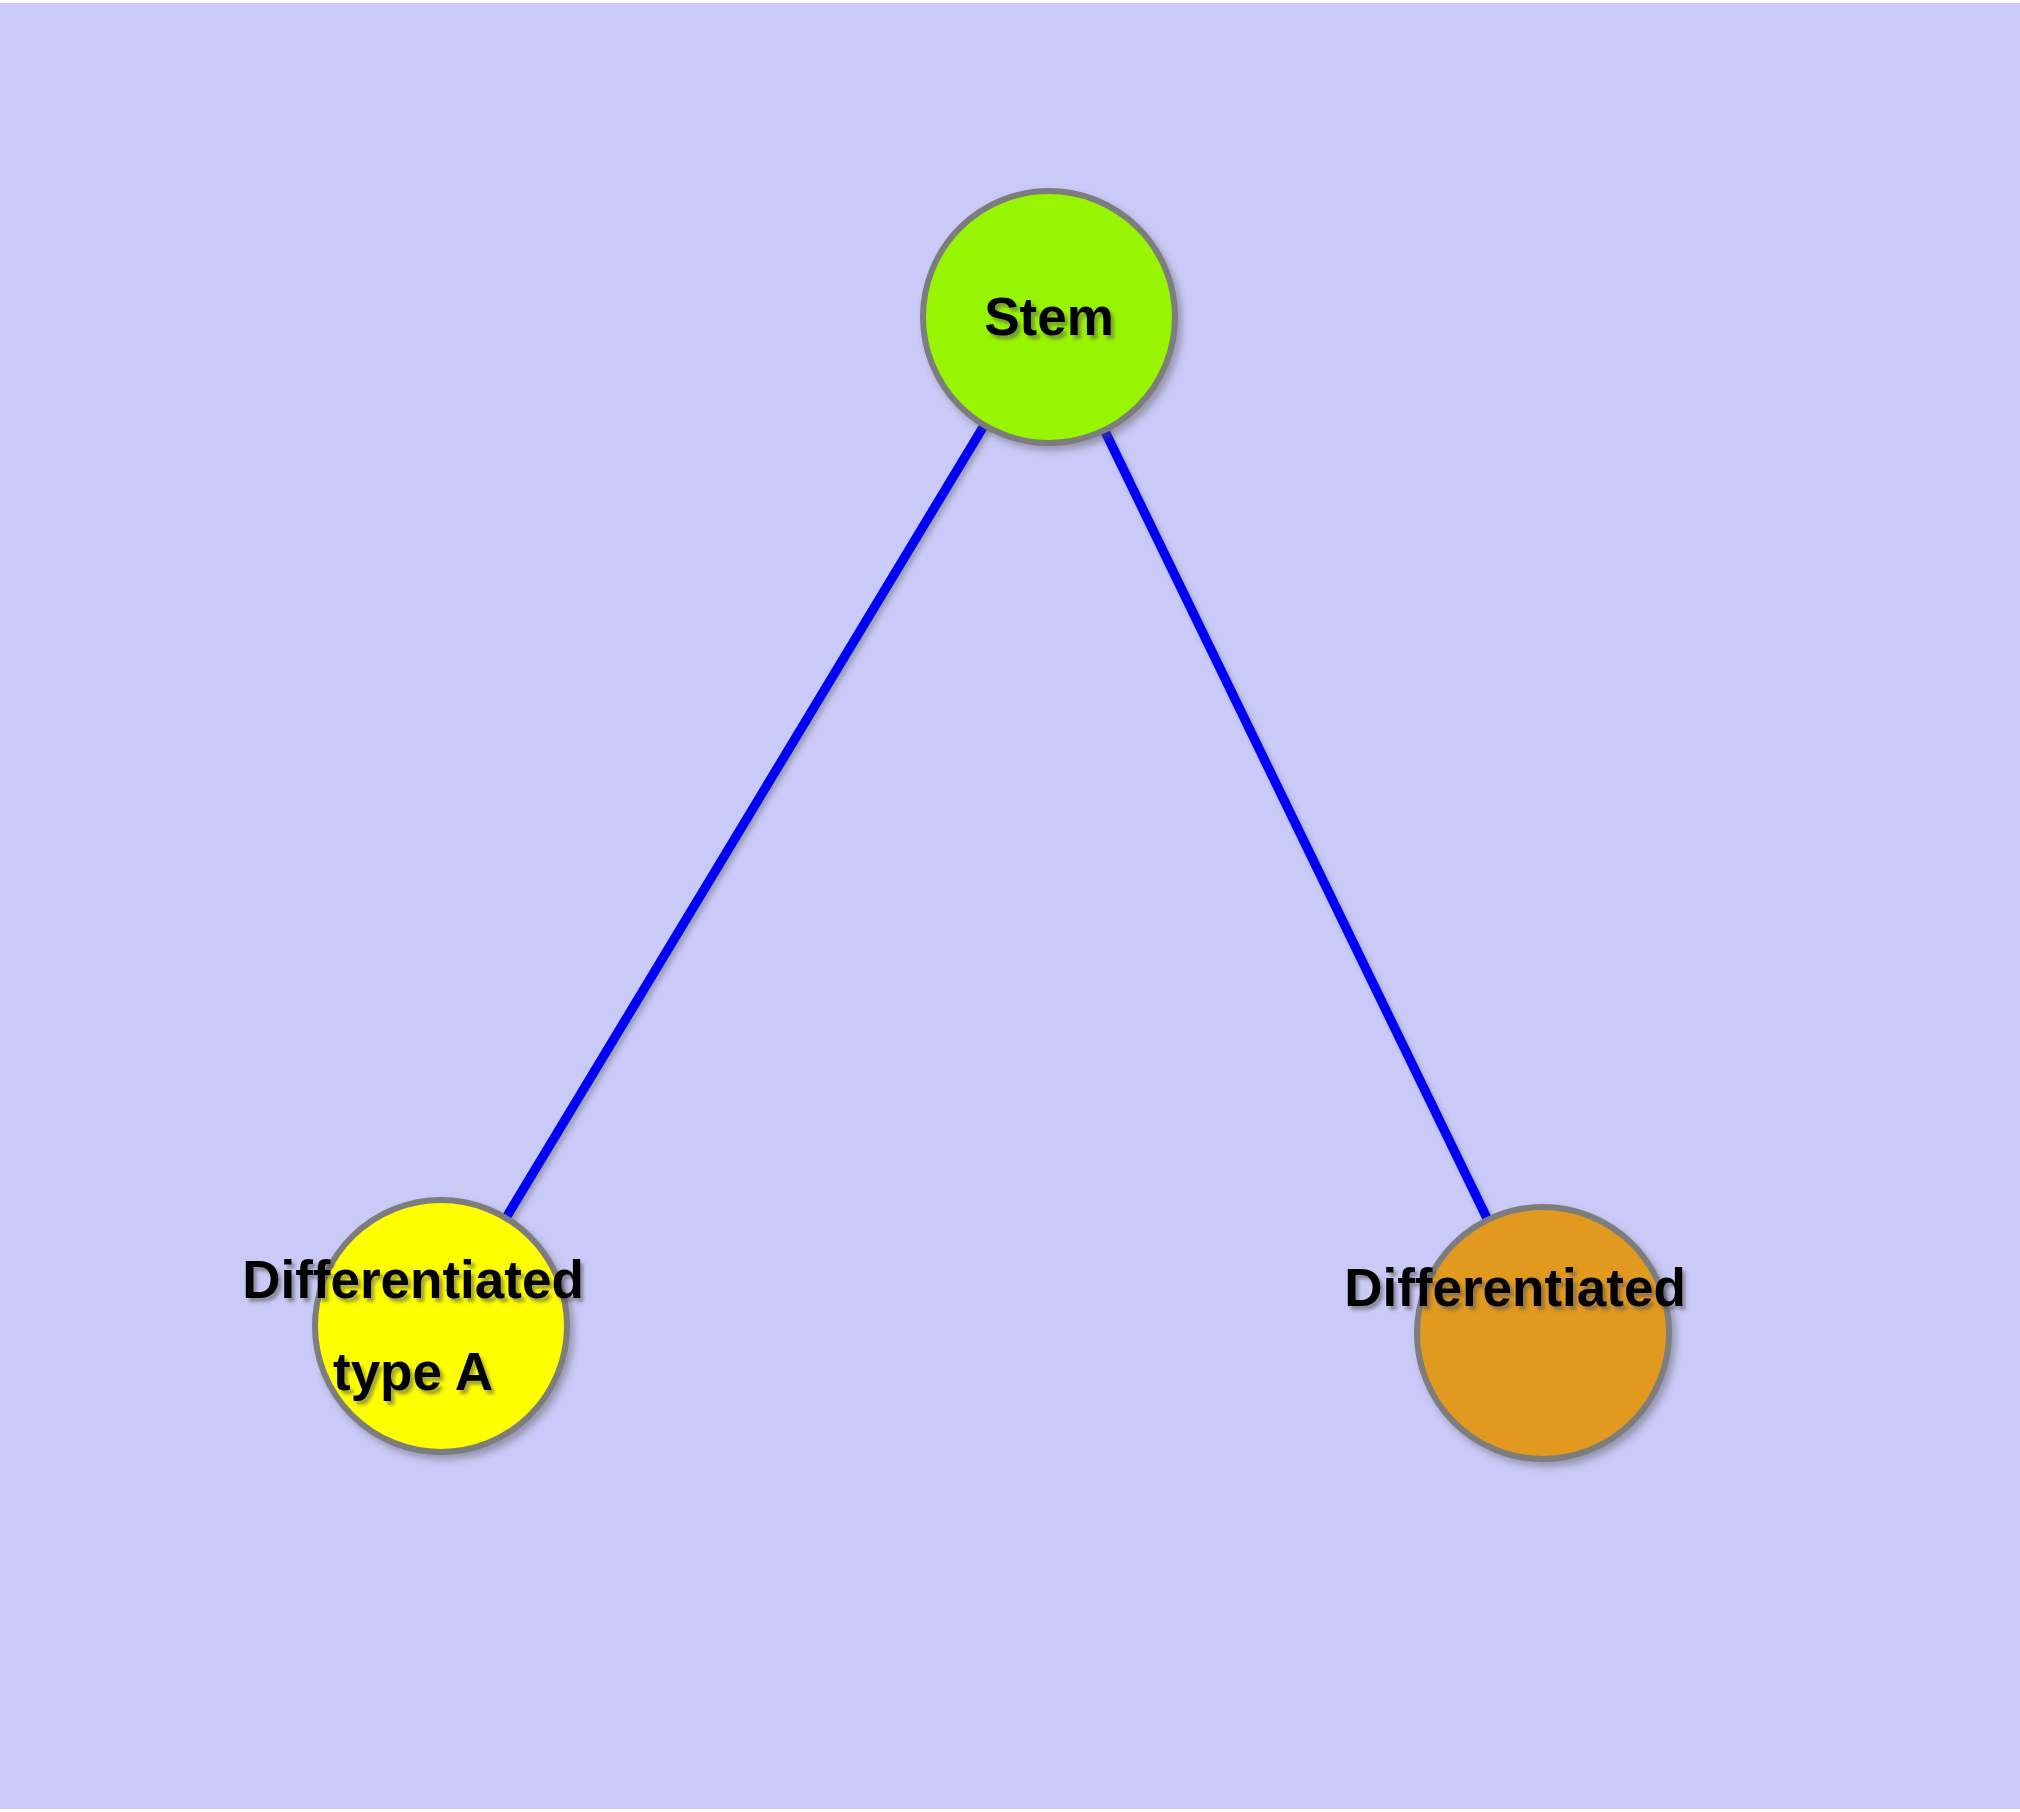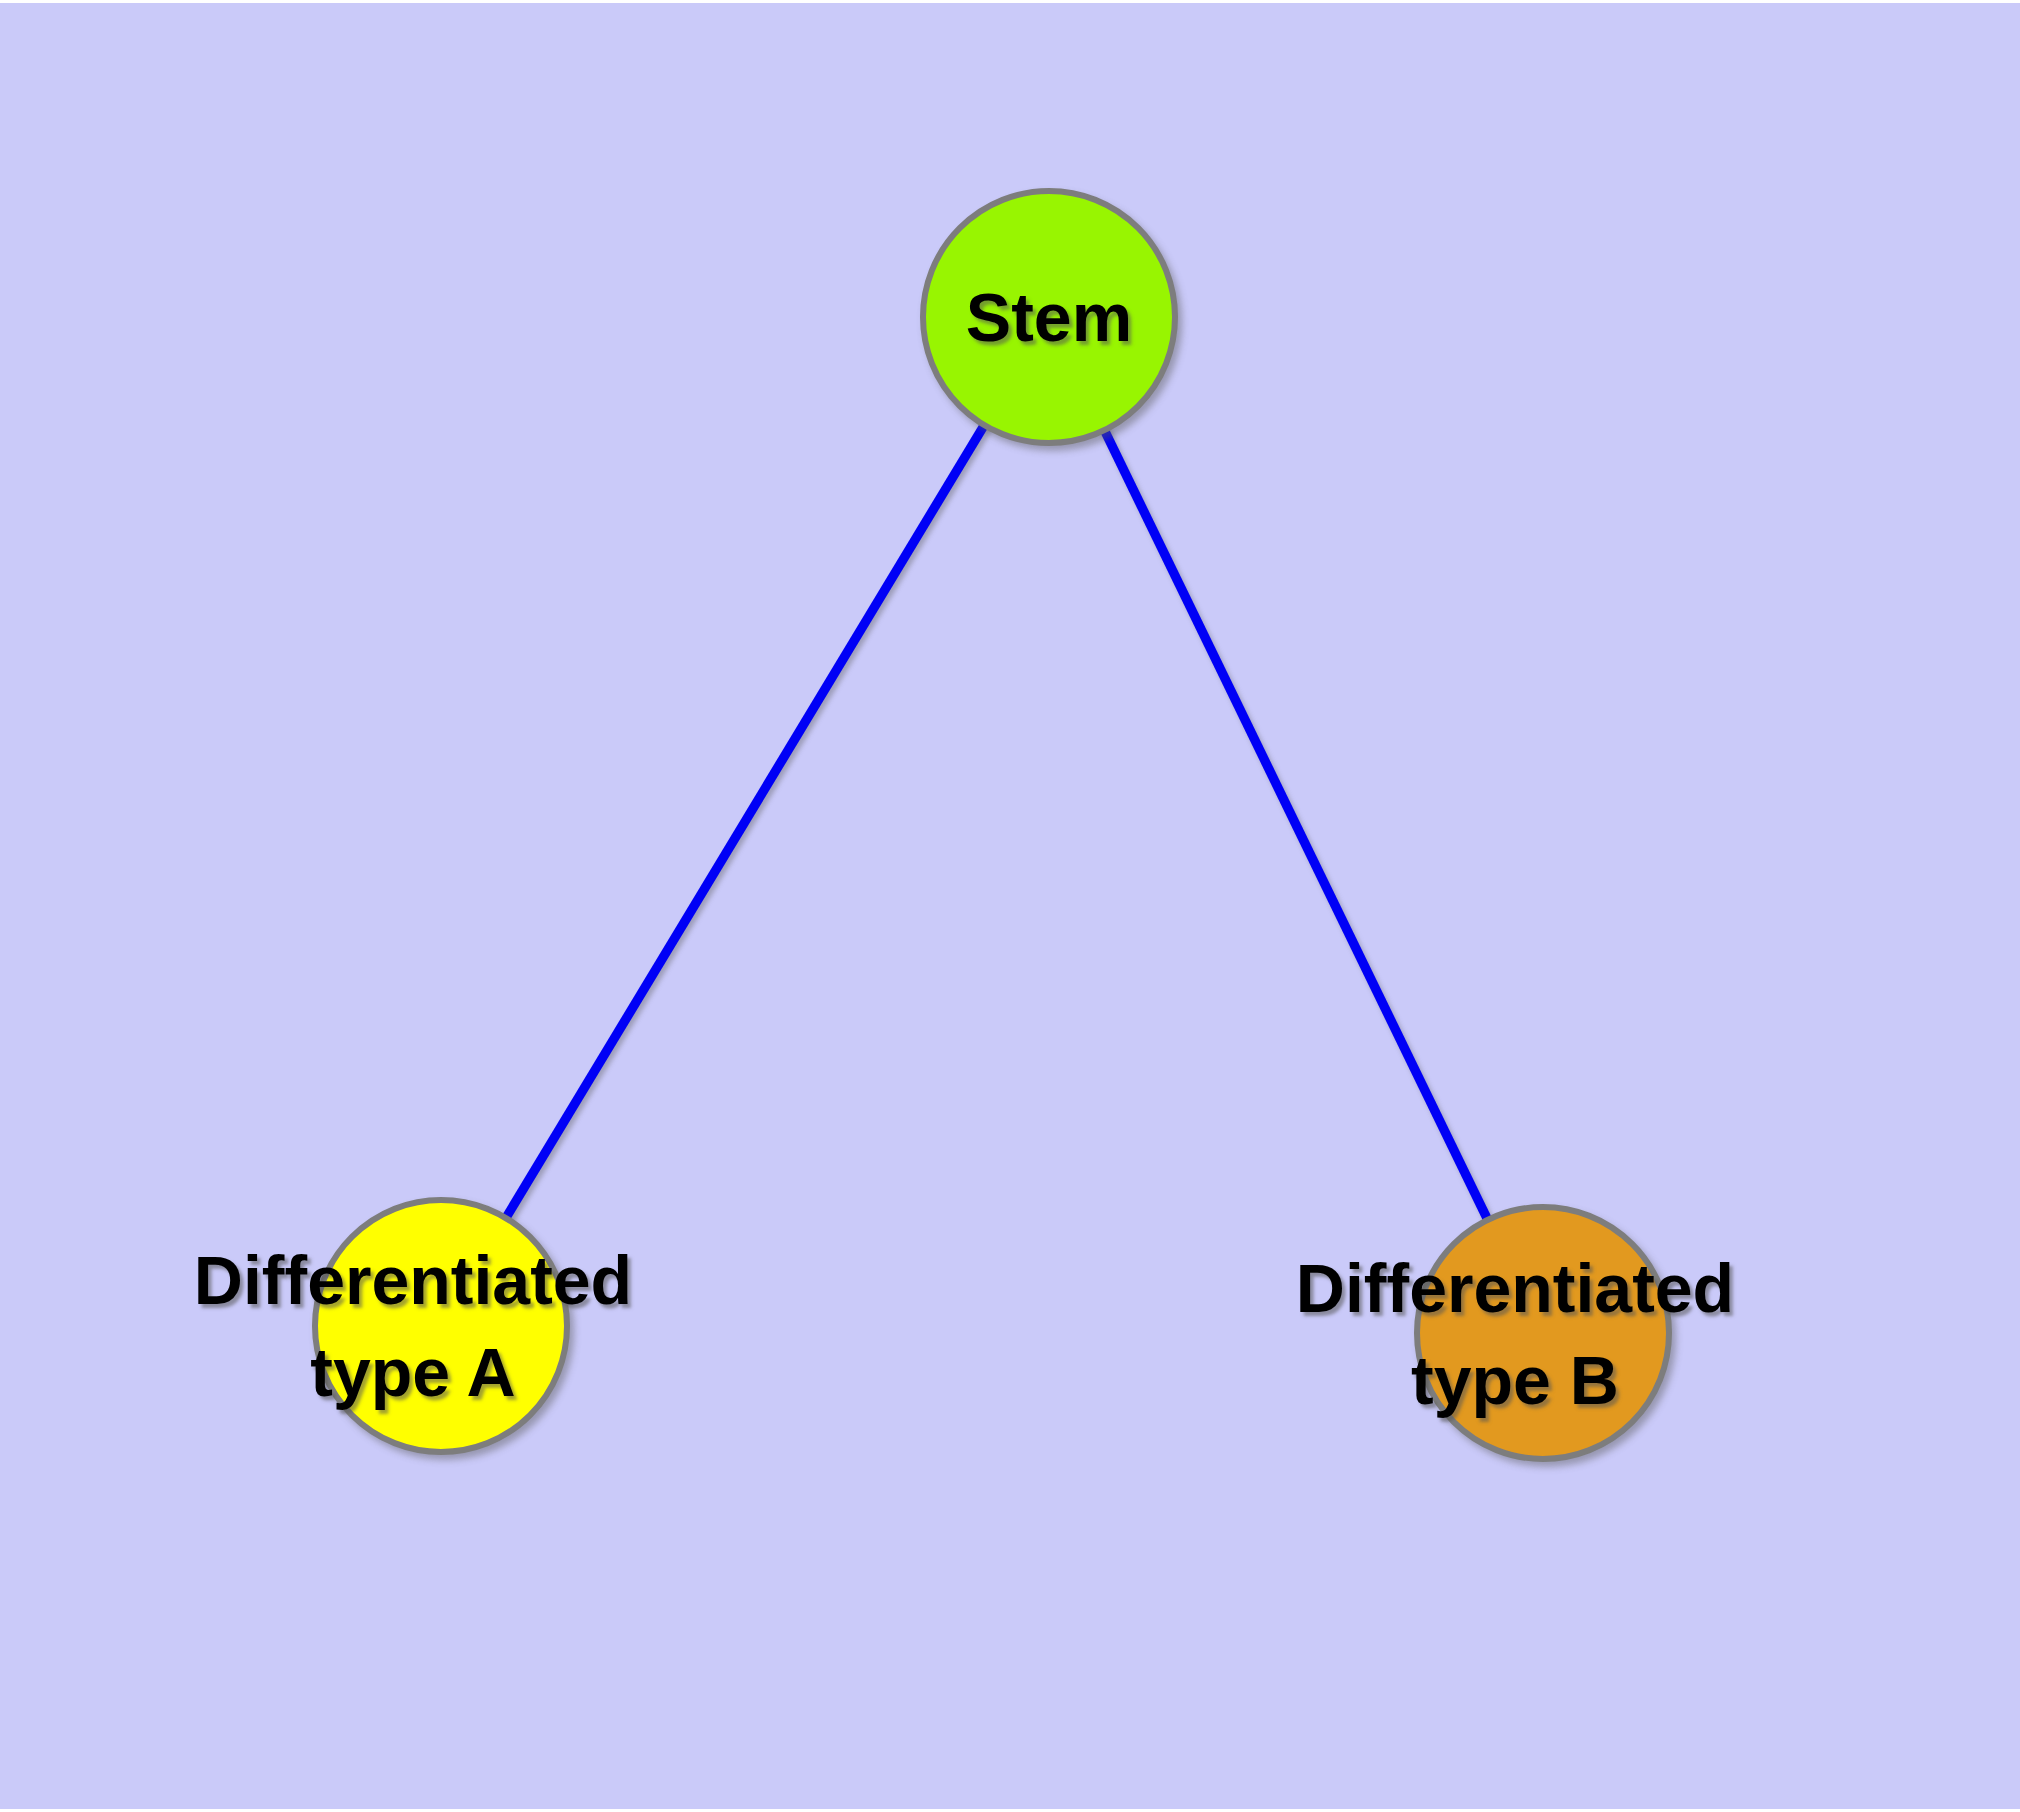--- a/index.html
+++ b/index.html
@@ -60,21 +60,21 @@
     align-items: center;
     justify-content: center;
     box-shadow: 4.2px 5.1px 7.6px rgba(90, 90, 90, 0.45);
   }
   .node-stem   { left: 920px; top: 188px;  }
   .node-type-a { left: 312px;  top: 1197px; }
   .node-type-b { left: 1414px; top: 1204px; }
 
   .node-label, .float-label {
     font-weight: bold;
-    font-size: 68px;
+    font-size: 53px;
     line-height: 92px;
     color: #000000;
     text-shadow: 3.4px 4.2px 3.4px rgba(85, 85, 85, 0.55);
     letter-spacing: 0;
   }
   .float-label {
     position: absolute;
     width: 848px;
     text-align: center;
     white-space: nowrap;
@@ -107,17 +107,16 @@
 
   <div class="node node-type-b" style="background-color: rgb(226, 153, 31); border-color: rgb(125, 125, 125);"></div>
 
   <div class="float-label label-type-a" style="color: rgb(0, 0, 0);">
     <div>Differentiated</div>
     <div>type A</div>
   </div>
 
   <div class="float-label label-type-b" style="color: rgb(0, 0, 0);">
     <div>Differentiated</div>
-    <div>type B</div>
   </div>
 
 </div>
 
 
 </body></html>

